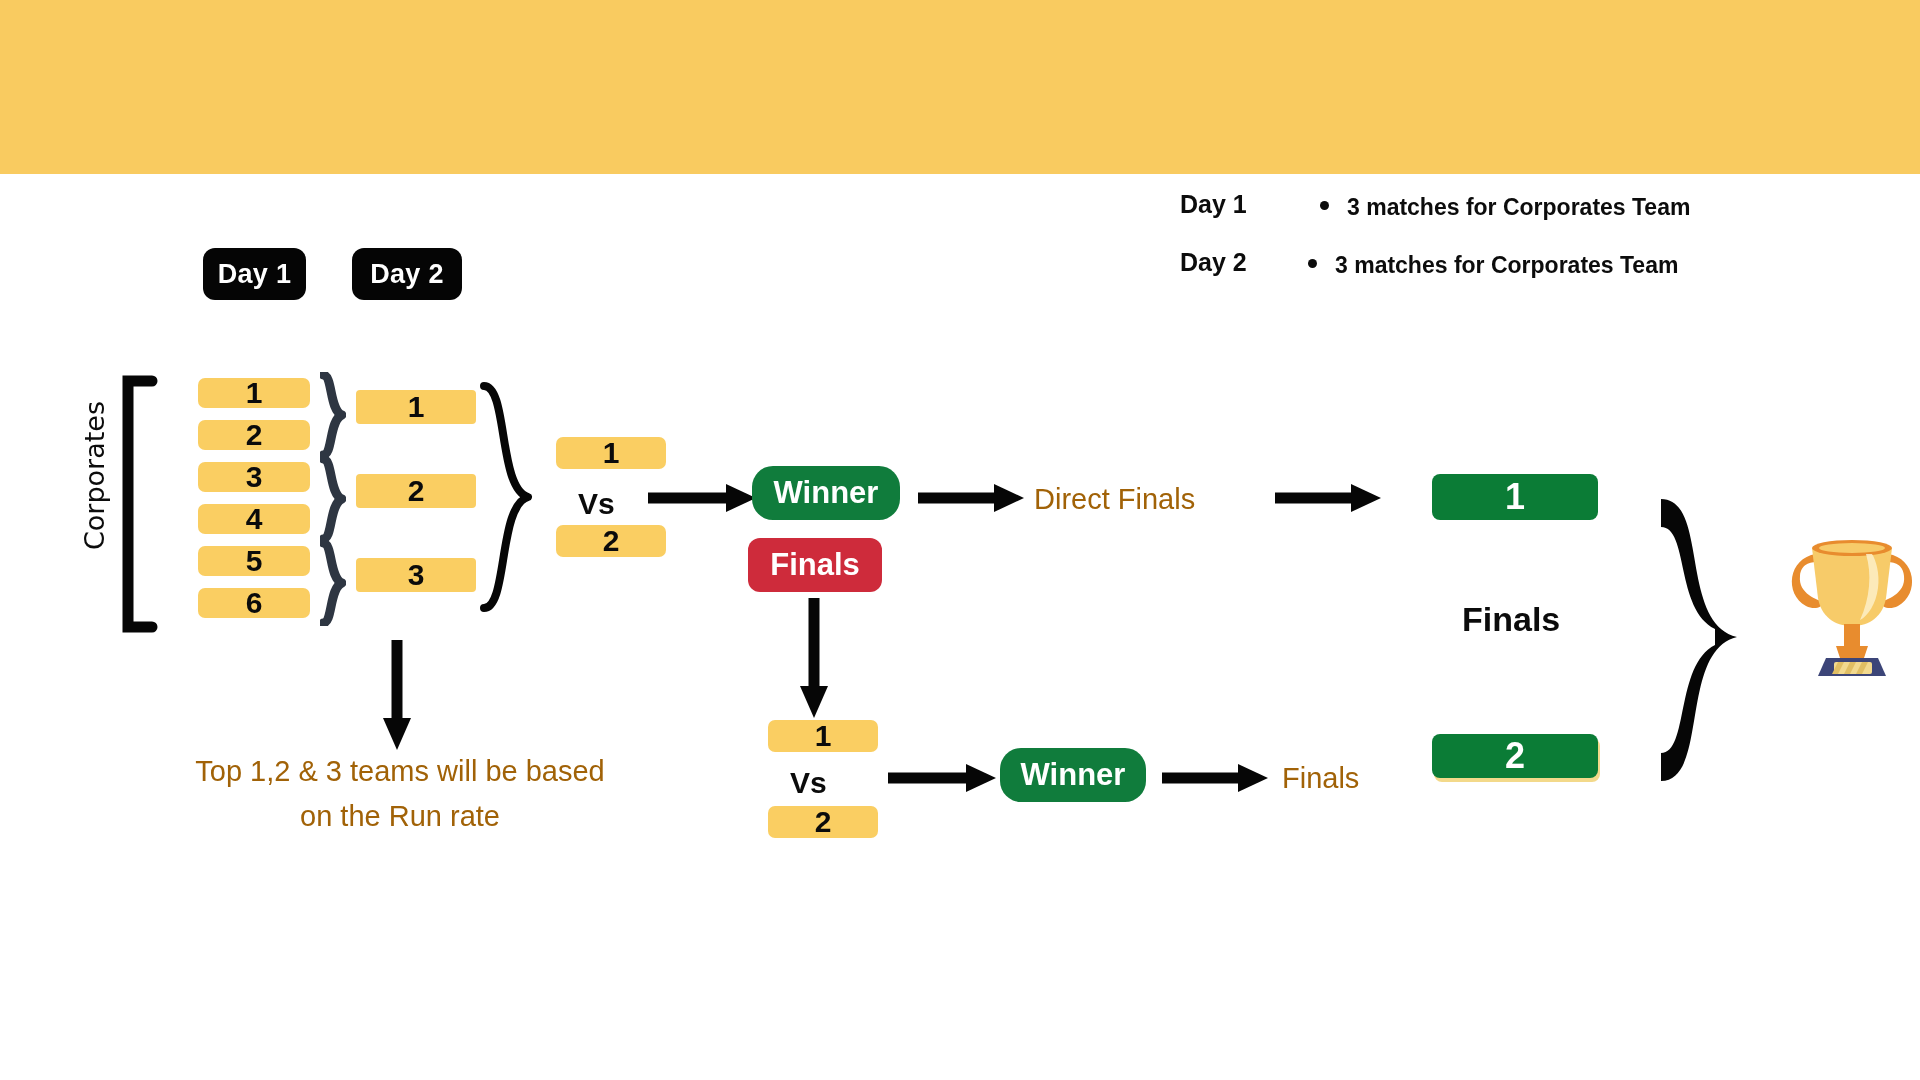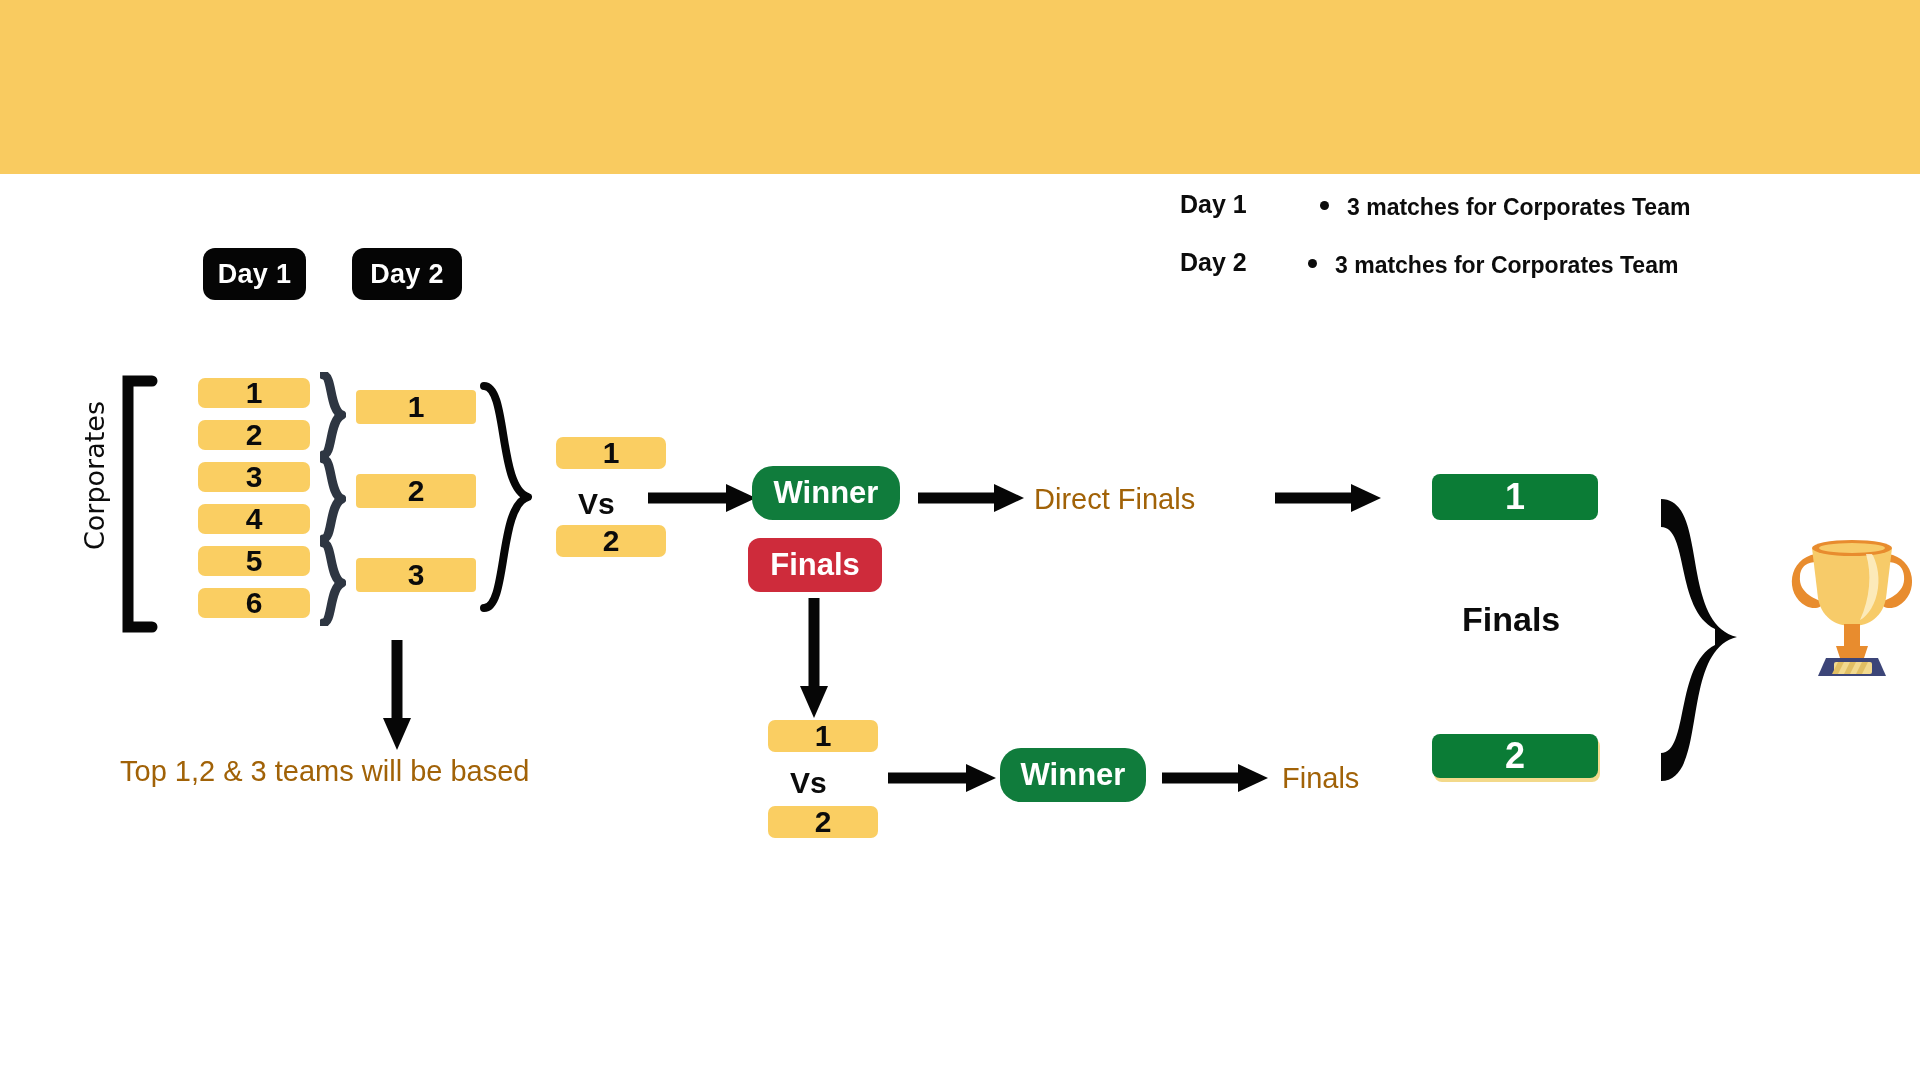--- a/index.html
+++ b/index.html
@@ -129,21 +129,21 @@
   }
   .status-box.winner { background: #107C3C; border-radius: 21px; }
   .status-box.looser { background: #CE2B3B; }
 
   
   .text-node {
     position: absolute;
     font-size: 29px; font-weight: 400; color: #a16207;
     white-space: nowrap;
   }
-  .text-center { }
+  .text-center { text-align: center; }
 
   
   .finals-box {
     position: absolute;
     background: #0B7C36;
     border-radius: 8px;
     display: flex; align-items: center; justify-content: center;
     color: #ffffff; font-weight: 700; font-size: 36px;
   }
   .finals-under {
@@ -259,20 +259,21 @@
     <path d="M76 2 L106 16 L76 30 Z" fill="#060606"></path>
   </svg>
 
   <div class="text-node" style="left:1282px; top:762px">Finals</div>
 
   <svg class="arrow" style="left:380px; top:640px; width:34px; height:112px" viewBox="0 0 34 112">
     <path d="M17 0 V82" stroke="#060606" stroke-width="11" fill="none"></path>
     <path d="M3 78 L17 110 L31 78 Z" fill="#060606"></path>
   </svg>
   <div class="text-node text-center" style="left:120px; top:755px; width:560px">Top 1,2 &amp; 3 teams will be based</div>
+  <div class="text-node text-center" style="left:120px; top:800px; width:560px">on the Run rate</div>
 
   <div class="finals-box" style="left:1432px; top:474px; width:166px; height:46px">1</div>
   <div class="finals-word" style="left:1462px; top:600px">Finals</div>
   <div class="finals-under" style="left:1434px; top:738px; width:166px; height:44px"></div>
   <div class="finals-box" style="left:1432px; top:734px; width:166px; height:44px">2</div>
 
   <svg class="mega-brace" viewBox="0 0 120 290">
     <path d="M16 4
              C64 4 34 128 92 142
              C34 156 64 286 16 286

